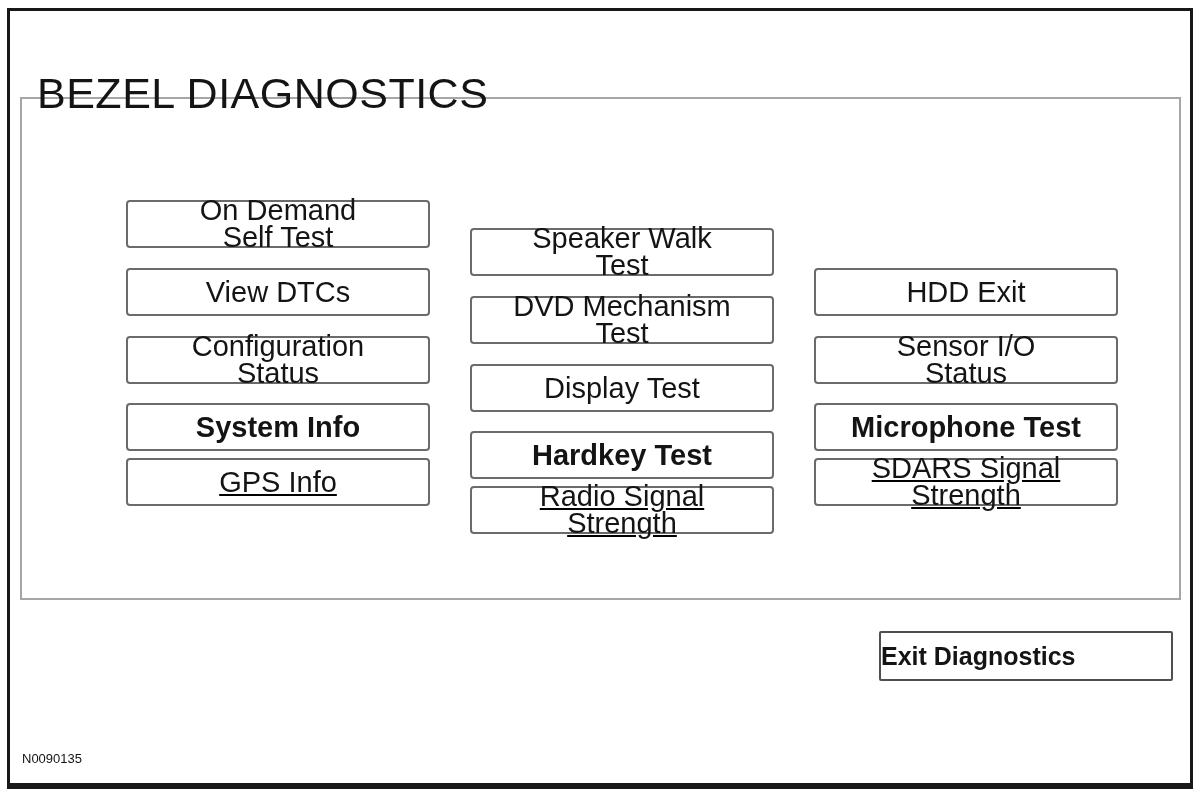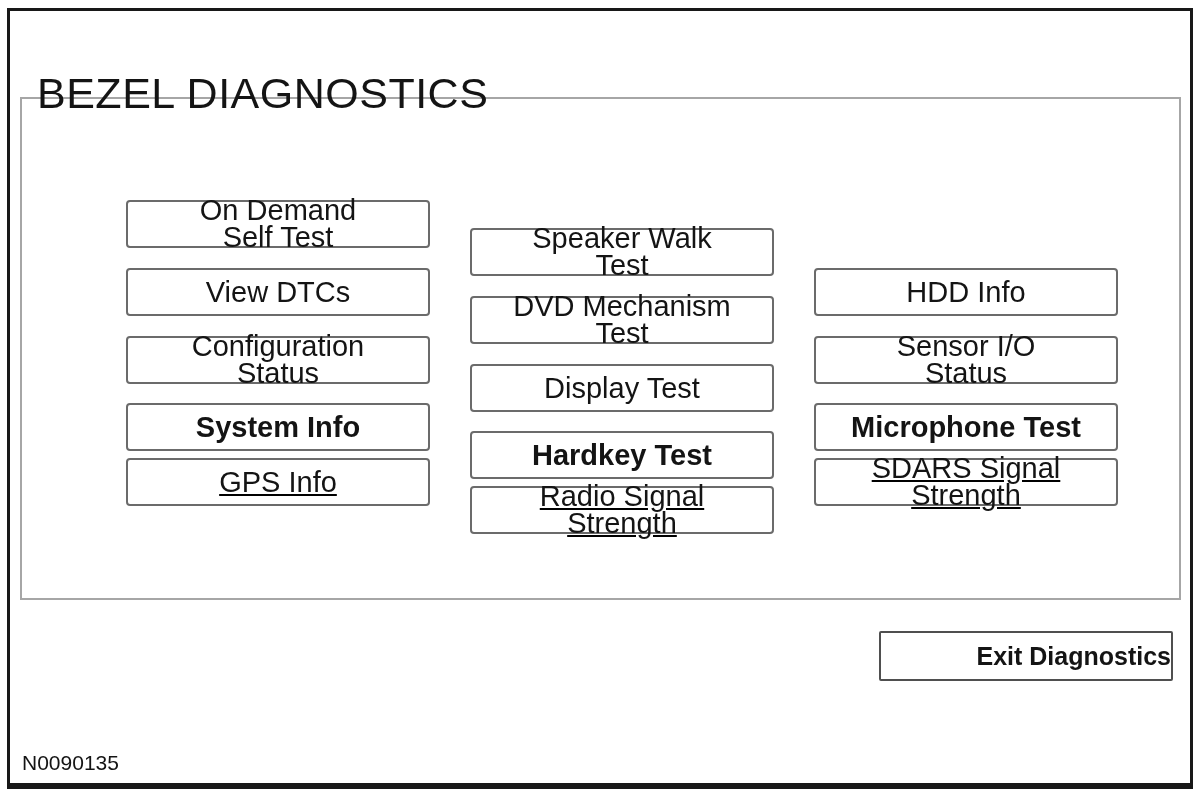--- a/index.html
+++ b/index.html
@@ -76,35 +76,34 @@
   .exit-btn {
     position: absolute;
     left: 879px; top: 631px;
     width: 294px; height: 50px;
     box-sizing: border-box;
     background: #ffffff;
     border: 2px solid #4f4f4f;
     border-radius: 2px;
     display: flex;
     align-items: center;
-    justify-content: flex-end;
+    justify-content: flex-start;
     z-index: 2;
     cursor: pointer;
-    padding-left: 28px;
   }
   .exit-btn .exit-label {
     font-size: 25px;
     font-weight: bold;
     color: var(--text, #141414);
     white-space: nowrap;
   }
   .figure-label {
     position: absolute;
     left: 22px; top: 751px;
-    font-size: 21px;
+    font-size: 13px;
     color: var(--text, #141414);
     z-index: 2;
   }
 </style>
 </head>
 <body>
 
 <div class="outer-frame"></div>
 
 <div class="screen-title">BEZEL DIAGNOSTICS</div>
@@ -121,21 +120,21 @@
 </div>
 
 <div class="btn c1 r2">
   <span class="btn-label">View DTCs</span>
 </div>
 <div class="btn c2 r2">
   <span class="btn-label">DVD Mechanism
 Test</span>
 </div>
 <div class="btn c3 r2">
-  <span class="btn-label">HDD Info</span>
+  <span class="btn-label">HDD Exit</span>
 </div>
 
 <div class="btn c1 r3">
   <span class="btn-label">Configuration
 Status</span>
 </div>
 <div class="btn c2 r3">
   <span class="btn-label">Display Test</span>
 </div>
 <div class="btn c3 r3">

